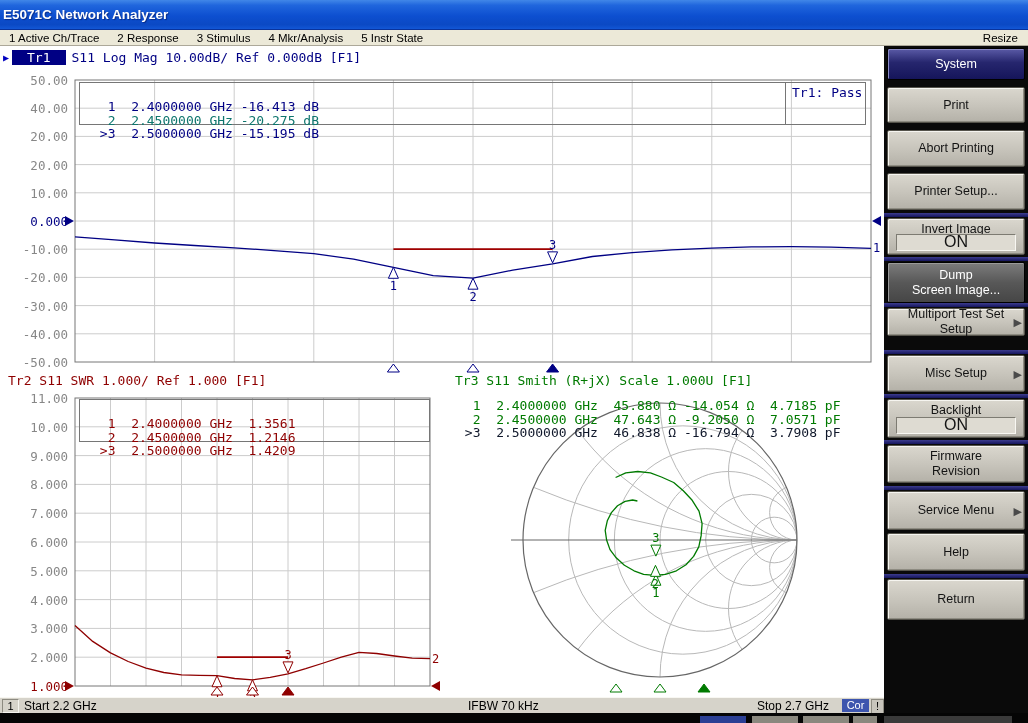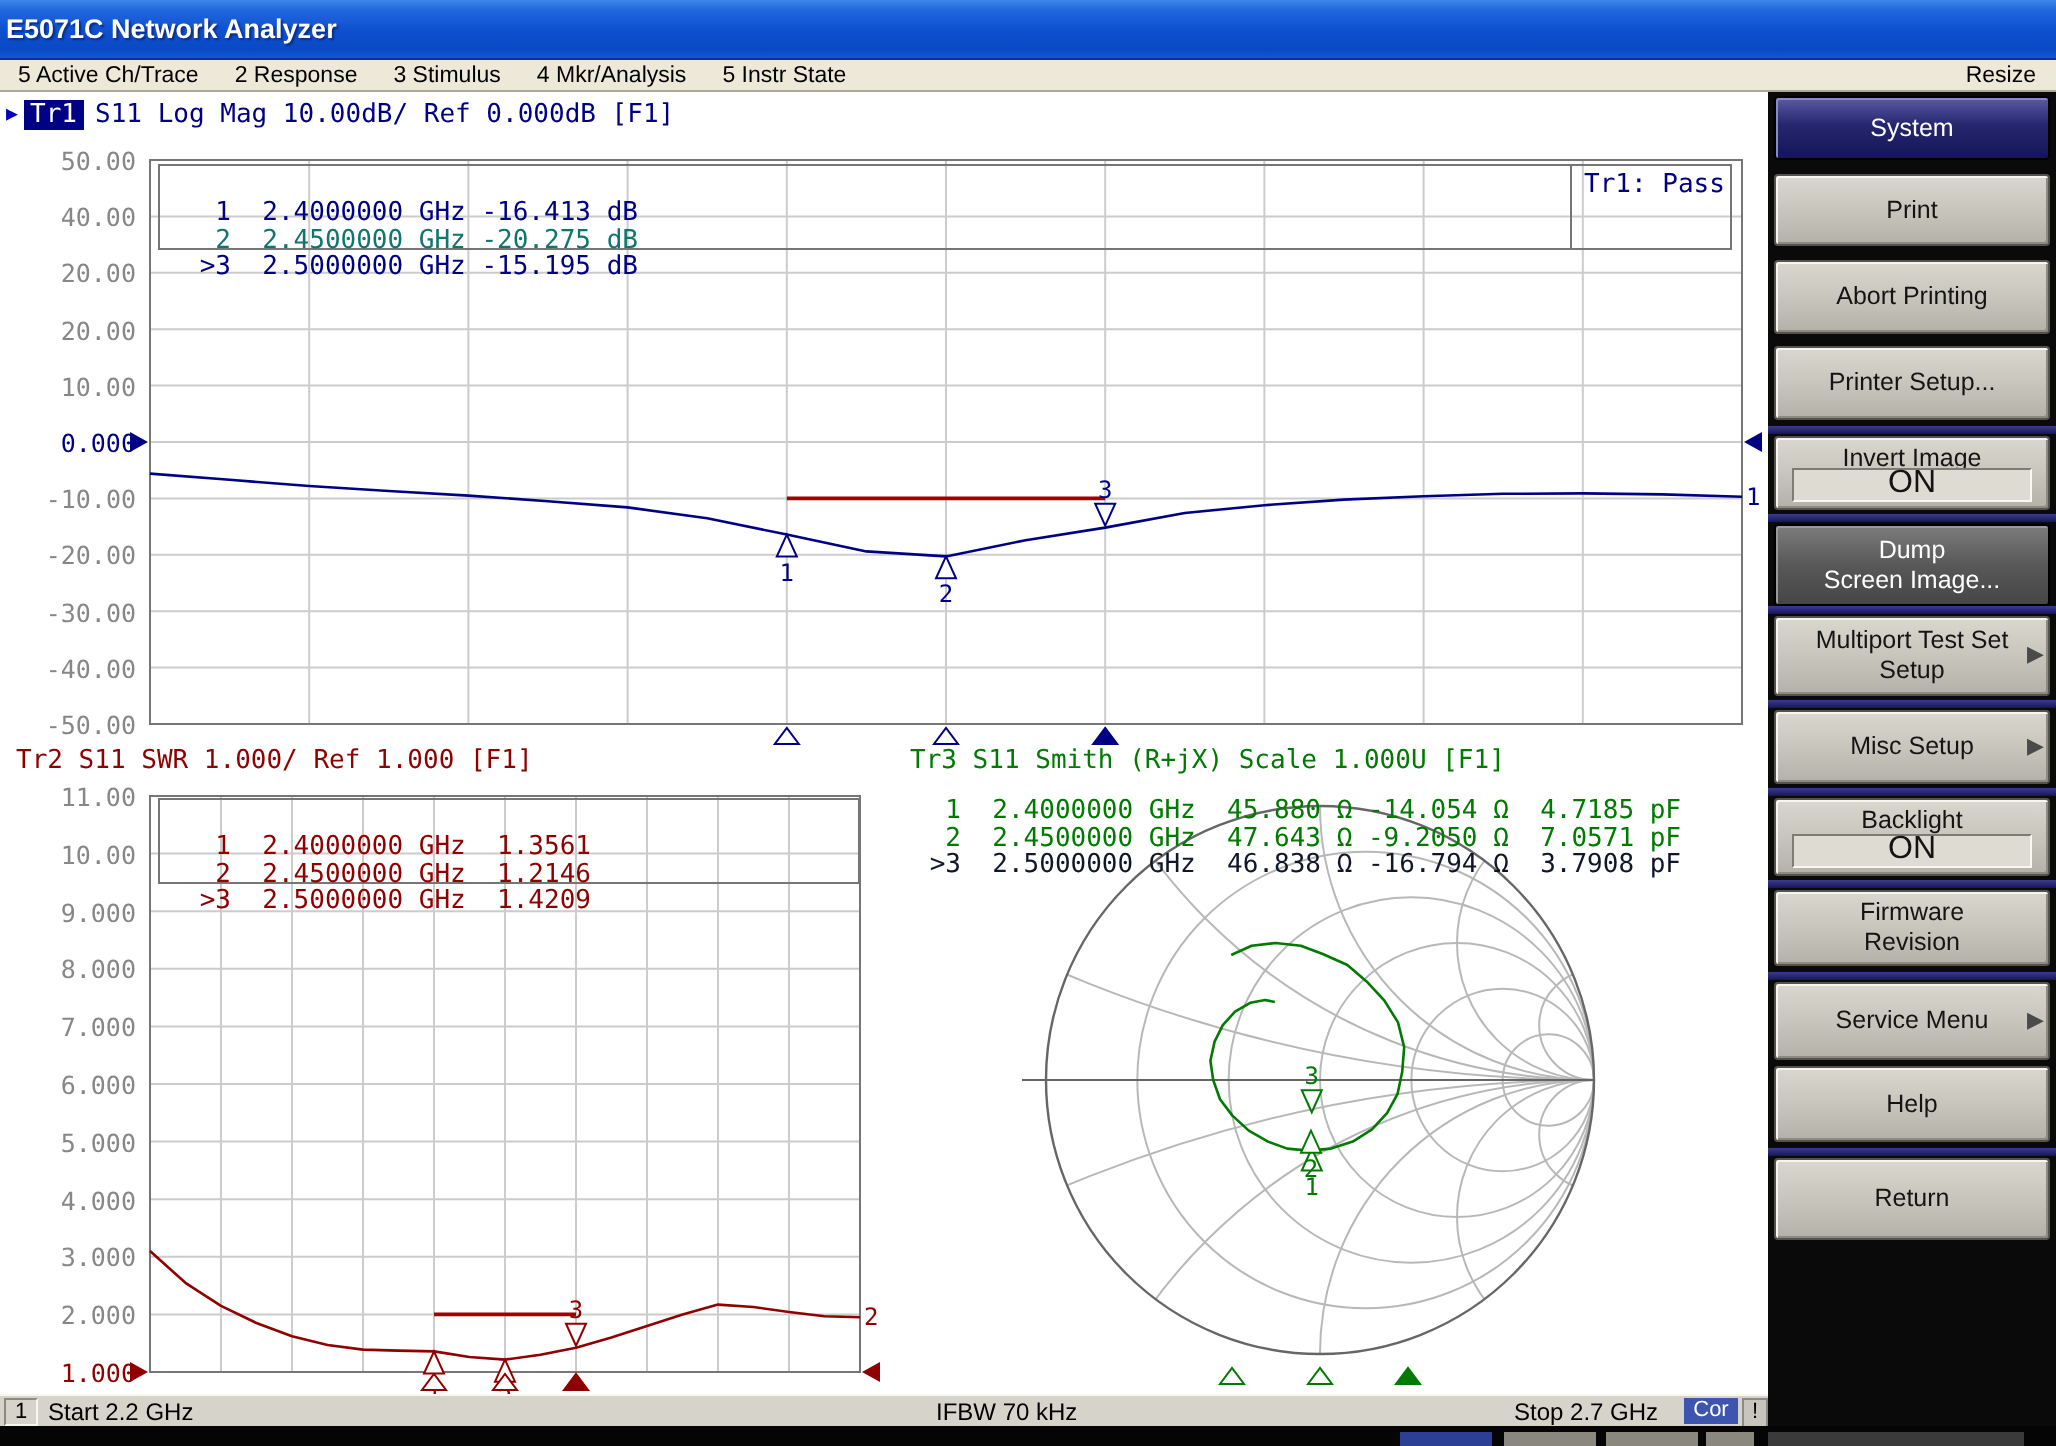--- a/index.html
+++ b/index.html
@@ -16,21 +16,21 @@
     border-bottom:1px solid #aca899;box-sizing:border-box;font-size:11.5px;color:#000;
     display:flex;align-items:center;}
   .menu-item{padding:0 9px;}
   .menu-resize{margin-left:auto;padding-right:10px;}
   
   .display{position:absolute;left:0;top:46px;width:884px;height:651px;background:#fff;}
   #plots{position:absolute;left:0;top:0;}
   .trhdr{position:absolute;font-family:"DejaVu Sans Mono",monospace;font-size:13px;
     white-space:pre;display:flex;align-items:center;}
   .actarrow{color:#0000c0;font-size:10px;margin-right:3px;}
-  .chip{background:#000084;color:#fff;padding:0 3px;margin-right:6px;}
+  .chip{background:#000084;color:#fff;padding:0 15px;margin-right:6px;}
   .mkrow{font-family:"DejaVu Sans Mono",monospace;font-size:13px;line-height:13.5px;white-space:pre;}
   .mtable{position:absolute;border:1px solid #767676;box-sizing:border-box;padding:17px 0 0 12px;}
   .mdivider{position:absolute;top:0;bottom:0;border-left:1px solid #767676;}
   .pass{position:absolute;font-family:"DejaVu Sans Mono",monospace;font-size:13px;color:#000084;}
   .ytick{position:absolute;width:66px;text-align:right;font-family:"DejaVu Sans Mono",monospace;
     font-size:12.5px;color:#878787;white-space:pre;}
   
   .sidebar{position:absolute;left:884px;top:46px;width:144px;height:667px;background:#0a0a0a;}
   .skbtn{position:absolute;left:3px;width:138px;box-sizing:border-box;border-radius:2px;
     background:linear-gradient(180deg,#dad7ce,#c6c3ba 55%,#b4b1a8);border:1px solid #55534b;
@@ -66,21 +66,21 @@
 </head>
 <body>
 
 <div class="window">
 
   <div class="titlebar">
     <span class="wtitle">E5071C Network Analyzer</span>
   </div>
 
   <div class="menubar">
-    <span class="menu-item">5 Active Ch/Trace</span>
+    <span class="menu-item">1 Active Ch/Trace</span>
     <span class="menu-item">2 Response</span>
     <span class="menu-item">3 Stimulus</span>
     <span class="menu-item">4 Mkr/Analysis</span>
     <span class="menu-item">5 Instr State</span>
     <span class="menu-resize">Resize</span>
   </div>
 
   <div class="display">
     <svg id="plots" width="884" height="651" viewBox="0 46 884 651">
         <g>
@@ -287,21 +287,21 @@
         <div class="skbtn hasstate" style="top: 172px; height: 37px;">
           <div>Invert Image</div>
           <div class="skstate">ON</div>
         </div>
         <div class="sksep" style="top: 211px;"></div>
         <div class="skbtn active" style="top: 216px; height: 41px;">
           <div>Dump</div>
           <div>Screen Image...</div>
         </div>
         <div class="sksep" style="top: 257px;"></div>
-        <div class="skbtn" style="top: 262px; height: 40px;">
+        <div class="skbtn" style="top: 262px; height: 28px;">
           <div>Multiport Test Set</div>
           <div>Setup</div>
           <span class="skarrow">▶</span>
         </div>
         <div class="sksep" style="top: 304px;"></div>
         <div class="skbtn" style="top: 309px; height: 37px;">
           <div>Misc Setup</div>
           <span class="skarrow">▶</span>
         </div>
         <div class="sksep" style="top: 348px;"></div>

